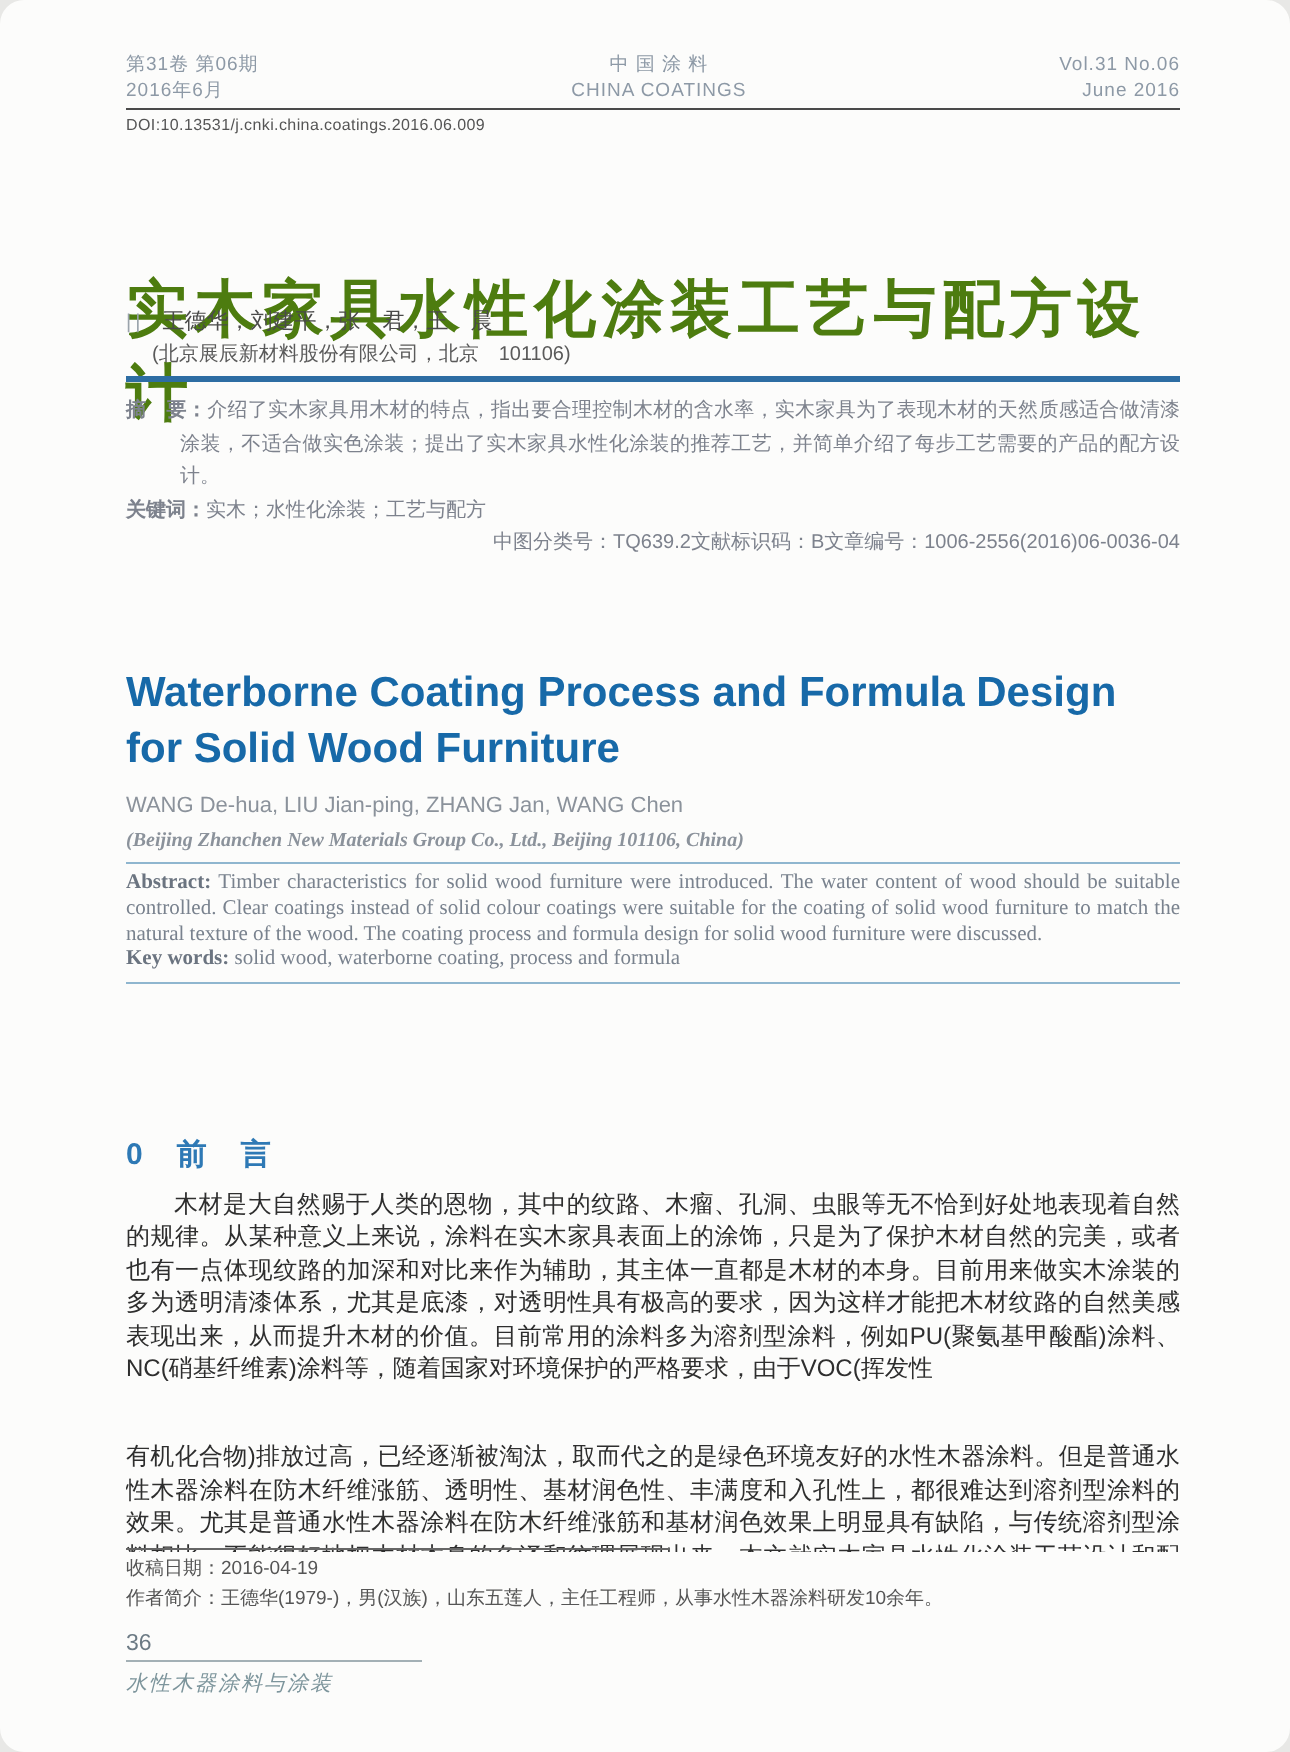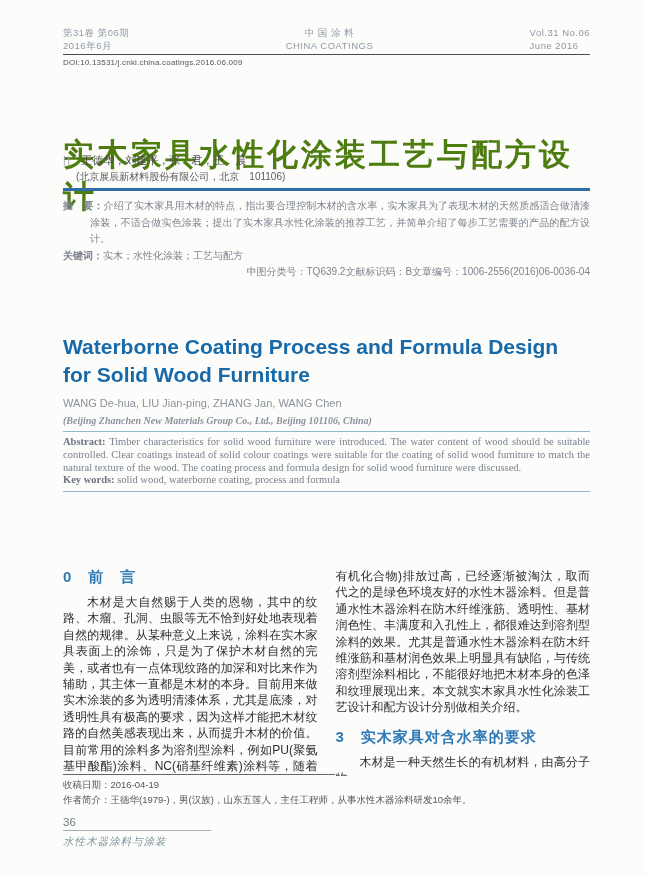--- a/index.html
+++ b/index.html
@@ -1,29 +1,29 @@
 <!DOCTYPE html>
 <html><head>
 <meta charset="utf-8">
 <style>
   html,body{margin:0;padding:0;background:#e8e8e6;}
   .page{
     position:relative;width:645px;height:876px;margin:0 auto;
     background:#fcfcfb;overflow:hidden;
-    font-family:"Liberation Sans",sans-serif;color:#333;
+    font-family:"Liberation Sans",sans-serif;color:#333;border-radius:12px;
   }
   .abs{position:absolute;left:63px;right:55px;}
 
   
   .jheader{top:26px;display:flex;justify-content:space-between;align-items:flex-start;
     font-size:9.5px;line-height:13px;color:#8d99a6;letter-spacing:.5px;}
   .jheader .col{white-space:pre-line;}
   .jheader .c-left{text-align:left;}
   .jheader .c-mid{text-align:center;}
-  .jheader .c-right{text-align:left;}
+  .jheader .c-right{text-align:right;}
   .rule-dark{top:54px;border-top:1.5px solid #4a4a4a;height:0;}
   .doi{top:58px;font-size:8px;color:#555;letter-spacing:.2px;}
 
   
   .title-cn{top:113px;font-size:31px;font-weight:bold;color:#4d7c0f;letter-spacing:3px;}
   .authors-cn{top:153px;font-size:11px;color:#4a4a4a;}
   .author-marker{color:#9aa3ab;margin-right:6px;letter-spacing:2px;font-size:10px;}
   .affil-cn{top:170px;font-size:10px;color:#5a5a5a;padding-left:13px;}
   .rule-blue{top:188px;border-top:3px solid #2d6da3;height:0;}
 
@@ -40,21 +40,21 @@
   .affil-en{font-family:"Liberation Serif",serif;font-style:italic;font-size:10px;
     color:#8b929b;margin:6px 0 0 0;font-weight:bold;}
   .rule-light{border-top:1.5px solid #8fb6cf;height:0;}
   .rl1{top:431px;} .rl2{top:491px;}
   .abstract-en{top:436px;font-family:"Liberation Serif",serif;font-size:10.5px;
     line-height:12.8px;color:#79828e;text-align:justify;}
   .abstract-en b{color:#6b7480;}
   .abstract-en p{margin:0;font-family:Liberation Serif, serif;}
 
   
-  .columns{top:568px;height:208px;display:flex;gap:18px;overflow:hidden;}
+  .columns{top:568px;height:208px;display:flex;gap:28px;overflow:hidden;flex-direction:column;}
   .colm{flex:1;min-width:0;}
   .sec-head{font-size:15px;font-weight:bold;color:#2e79b5;margin:0 0 7px 0;letter-spacing:1px;}
   .sec-head.h1{margin:12px 0 7px 0;}
   .bodyp{font-size:12px;line-height:16.4px;color:#2e2e2e;text-align:justify;margin:0;}
   .indent{text-indent:2em;}
 
   
   .footnote{top:774px;font-size:9.5px;line-height:14.5px;color:#555;}
   .fn-rule{width:272px;border-top:1px solid #666;margin-bottom:3px;}
   .footnote p{margin:0;}

